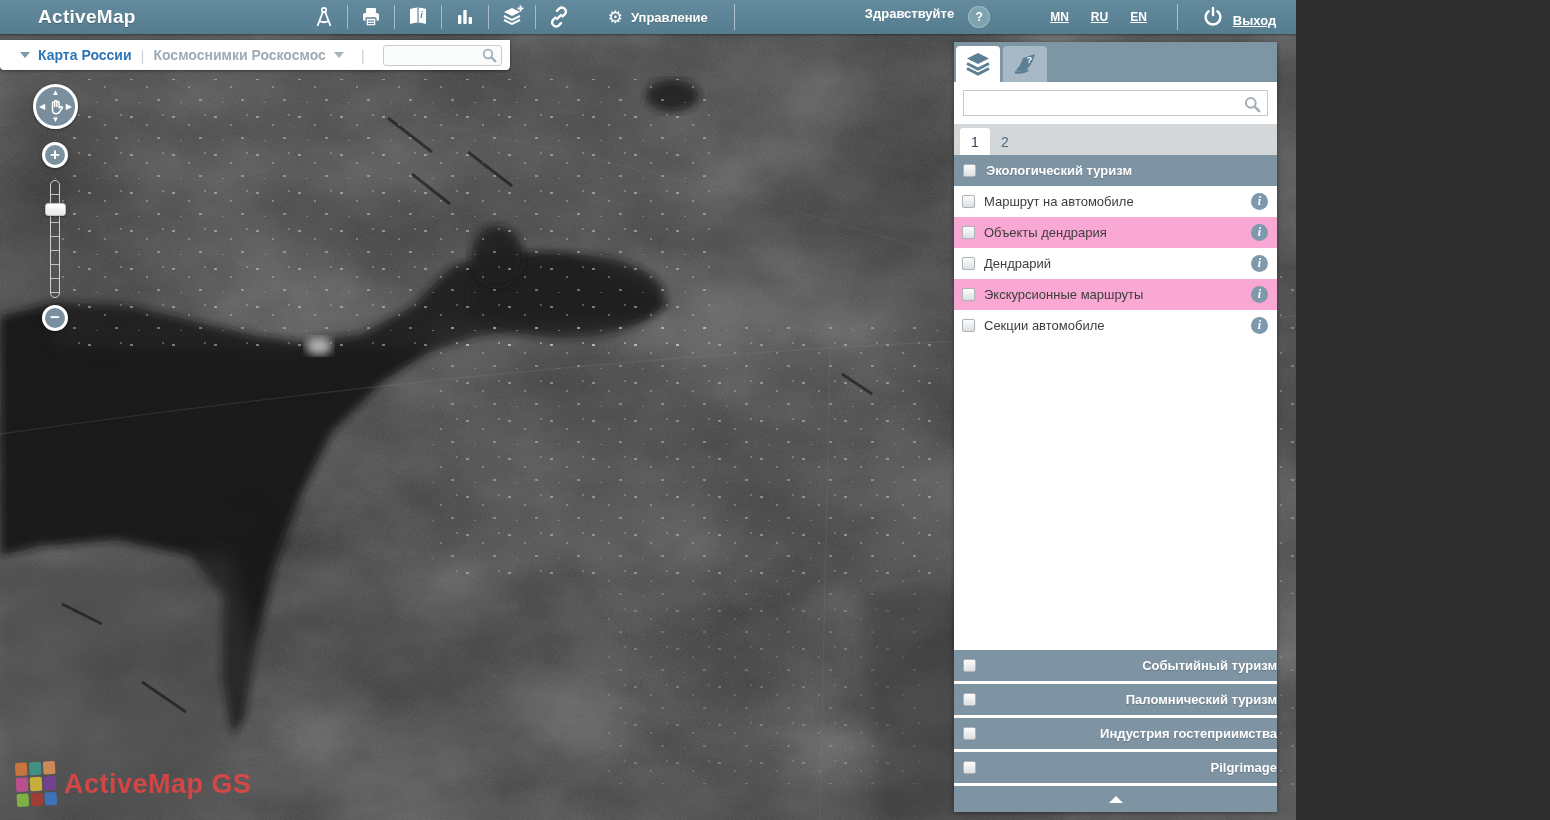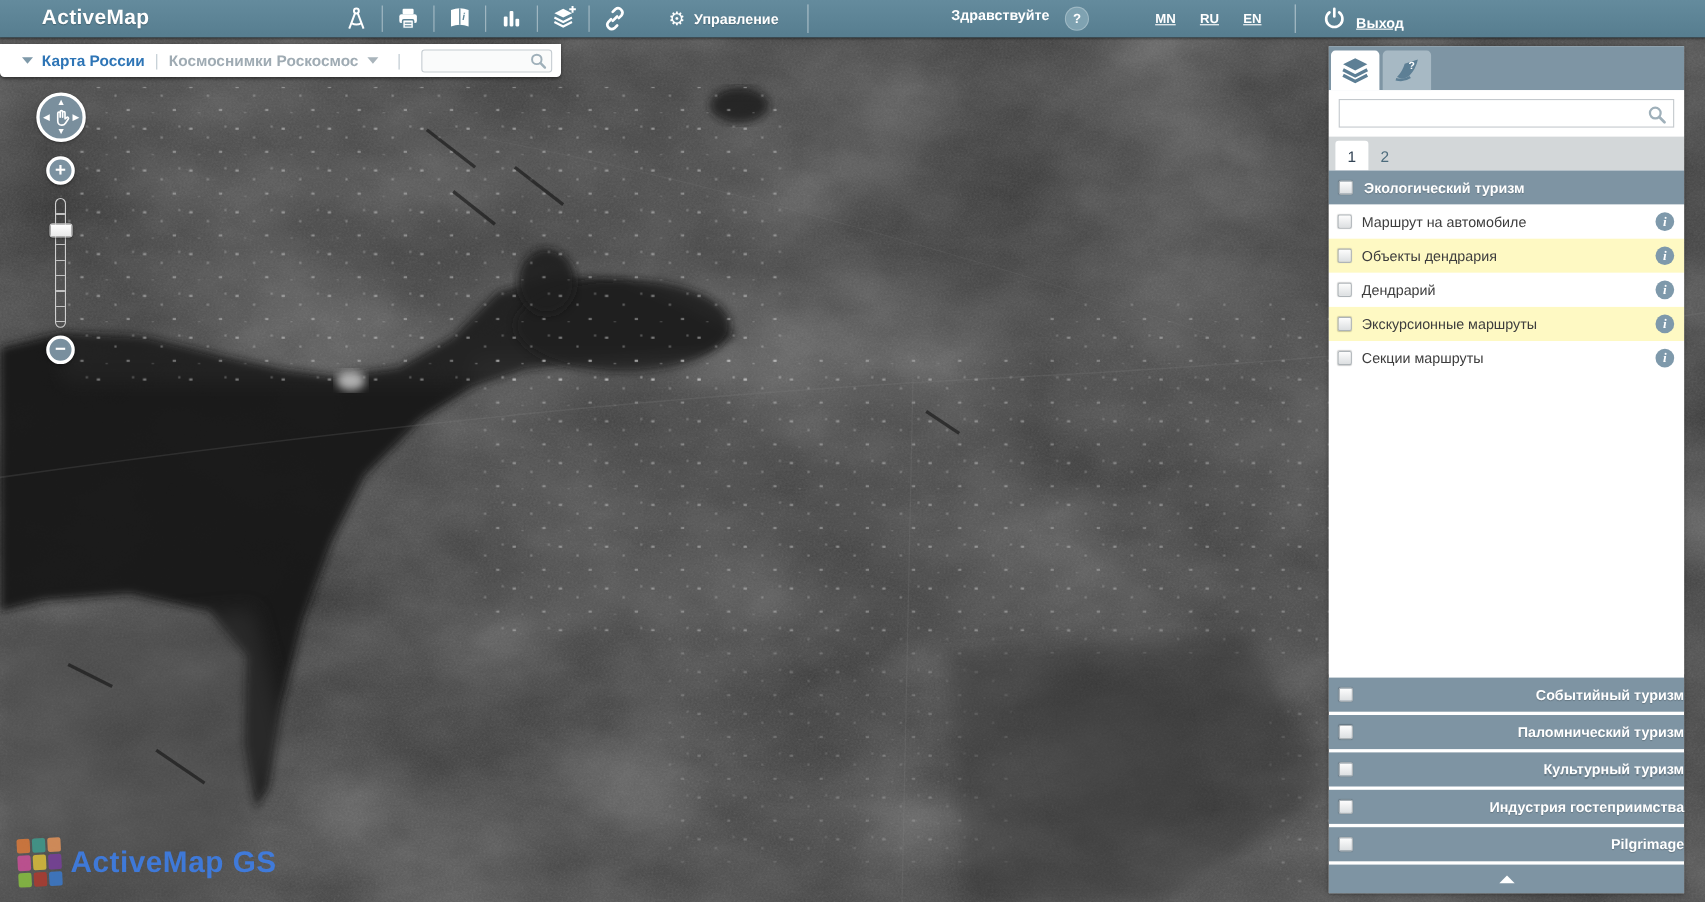--- a/index.html
+++ b/index.html
@@ -1,18 +1,18 @@
 <!DOCTYPE html>
 <html lang="ru"><head>
 <meta charset="utf-8">
 <style>
   * { margin:0; padding:0; box-sizing:border-box; }
   html,body { width:1550px; height:820px; overflow:hidden;
     font-family:"Liberation Sans","DejaVu Sans",sans-serif; background:#2e2e2e; }
-  .stage { position:relative; width:1550px; height:820px; overflow:hidden; }
+  .stage { position:relative; width:1296px; height:820px; overflow:hidden; }
 
   
   .topbar { position:absolute; top:0; left:0; width:1550px; height:34px; z-index:40;
     background:linear-gradient(#648b9d,#567d8f); display:flex; align-items:center;
     box-shadow:0 1px 2px rgba(0,0,0,.4); color:#fff; }
   .app-title { font-size:19px; font-weight:bold; letter-spacing:.3px; margin:0 0 0 38px;
     text-shadow:0 1px 1px rgba(0,0,0,.25); }
   .tb-icons { display:flex; align-items:center; margin-left:165px; }
   .tb-btn { width:46px; height:34px; display:flex; align-items:center; justify-content:center; cursor:pointer; }
   .tb-sep { width:1px; height:24px; background:rgba(255,255,255,.45); }
@@ -70,21 +70,21 @@
     background-image:repeating-linear-gradient(to bottom, transparent 0 13px, #c2c2c2 13px 14px); }
   .zoom-handle { position:absolute; left:-6px; top:22px; width:21px; height:13px; background:linear-gradient(#ffffff,#e8e8e8);
     border:1px solid #c3c3c3; border-radius:3px; box-shadow:0 1px 2px rgba(0,0,0,.35); cursor:grab; }
 
   
   .watermark { position:absolute; left:16px; bottom:14px; display:flex; align-items:center; gap:8px;
     z-index:20; opacity:.82; pointer-events:none; }
   .wm-mosaic { width:40px; height:44px; display:grid; grid-template-columns:repeat(3,1fr);
     grid-template-rows:repeat(3,1fr); gap:2px; transform:rotate(-3deg); }
   .wm-tile { border-radius:2px; }
-  .wm-text { font-size:27px; font-weight:bold; color:#3b82f6; letter-spacing:.5px;
+  .wm-text { font-size:27px; font-weight:bold; color:#ef4444; letter-spacing:.5px;
     font-family:"Liberation Sans",sans-serif;text-align:right; }
 
   
   .layers-panel { position:absolute; top:42px; right:19px; width:323px; height:770px; z-index:35;
     background:#fff; display:flex; flex-direction:column; box-shadow:0 1px 4px rgba(0,0,0,.4); }
   .panel-tabs { height:40px; background:#7e95a4; display:flex; align-items:flex-end; padding:4px 0 0 2px; flex:none; }
   .ptab { width:44px; height:36px; border-radius:4px 4px 0 0; margin-right:3px; display:flex;
     align-items:center; justify-content:center; cursor:pointer; }
   .ptab.active { background:#fff; }
   .ptab.inactive { background:#a7b9c4; }
@@ -96,21 +96,21 @@
   .pag-tab { min-width:30px; height:27px; display:flex; align-items:center; justify-content:center;
     font-size:14px; color:#4c6b7c; cursor:pointer; border-radius:3px 3px 0 0; padding:0 8px; }
   .pag-tab.active { background:#fff; color:#345; }
   .group-header { height:31px; background:#7e94a3; display:flex; align-items:center; flex:none; cursor:pointer; }
   .group-header .cb { margin:0 10px 0 9px; }
   .group-label { font-size:13px; font-weight:bold; color:#fff; text-shadow:0 1px 1px rgba(0,0,0,.2); }
   .cb { width:13px; height:13px; border:1px solid #aeb4b8; border-radius:2px; flex:none;
     background:linear-gradient(#fdfdfd,#dcdfe1); cursor:pointer; box-shadow:0 0 1px rgba(0,0,0,.2); }
   .layer-list { flex:none; }
   .layer-row { height:31px; display:flex; align-items:center; background:#fff; cursor:pointer; }
-  .layer-row.alt { background:#fef9c3; }
+  .layer-row.alt { background:#f9a8d4; }
   .layer-row .cb { margin:0 9px 0 8px; }
   .layer-label { font-size:13px; color:#3d3d3d; flex:1; }
   .info { width:17px; height:17px; border-radius:50%; background:#7e99ab; color:#fff; flex:none;
     font-family:"Liberation Serif",serif; font-style:italic; font-weight:bold; font-size:12px;
     display:flex; align-items:center; justify-content:center; margin-right:9px; cursor:pointer; }
   .panel-filler { flex:1; background:#fff; }
   .group-stack .group-header { margin-top:3px;justify-content:space-between; }
   .panel-footer { height:26px; margin-top:3px; background:#7e94a3; display:flex; align-items:center;
     justify-content:center; flex:none; cursor:pointer; }
   .up-arrow { width:0; height:0; border-left:7px solid transparent; border-right:7px solid transparent;
@@ -380,42 +380,38 @@
           <span class="layer-label">Дендрарий</span>
           <span class="info">i</span>
         </div>
         <div class="layer-row alt">
           <span class="cb"></span>
           <span class="layer-label">Экскурсионные маршруты</span>
           <span class="info">i</span>
         </div>
         <div class="layer-row">
           <span class="cb"></span>
-          <span class="layer-label">Секции маршруты</span>
+          <span class="layer-label">Секции автомобиле</span>
           <span class="info">i</span>
         </div>
       </div>
 
     <div class="panel-filler"></div>
 
     <div class="group-stack" id="group-stack">
         <div class="group-header">
           <span class="cb"></span>
           <span class="group-label">Событийный туризм</span>
         </div>
         <div class="group-header">
           <span class="cb"></span>
           <span class="group-label">Паломнический туризм</span>
         </div>
         <div class="group-header">
           <span class="cb"></span>
-          <span class="group-label">Культурный туризм</span>
-        </div>
-        <div class="group-header">
-          <span class="cb"></span>
           <span class="group-label">Индустрия гостеприимства</span>
         </div>
         <div class="group-header">
           <span class="cb"></span>
           <span class="group-label">Pilgrimage</span>
         </div>
       </div>
 
     <div class="panel-footer">
       <span class="up-arrow"></span>

